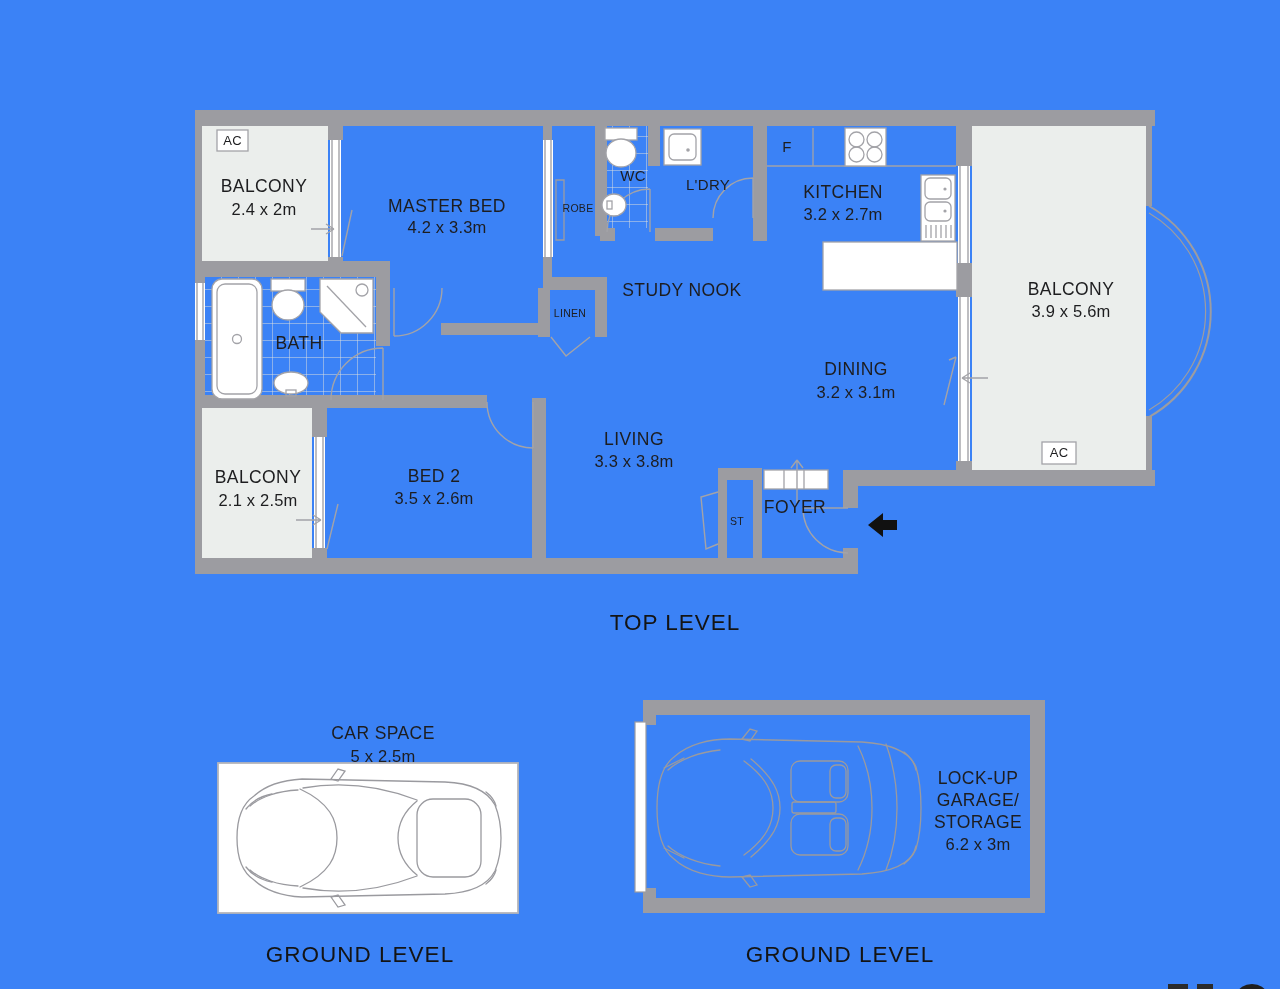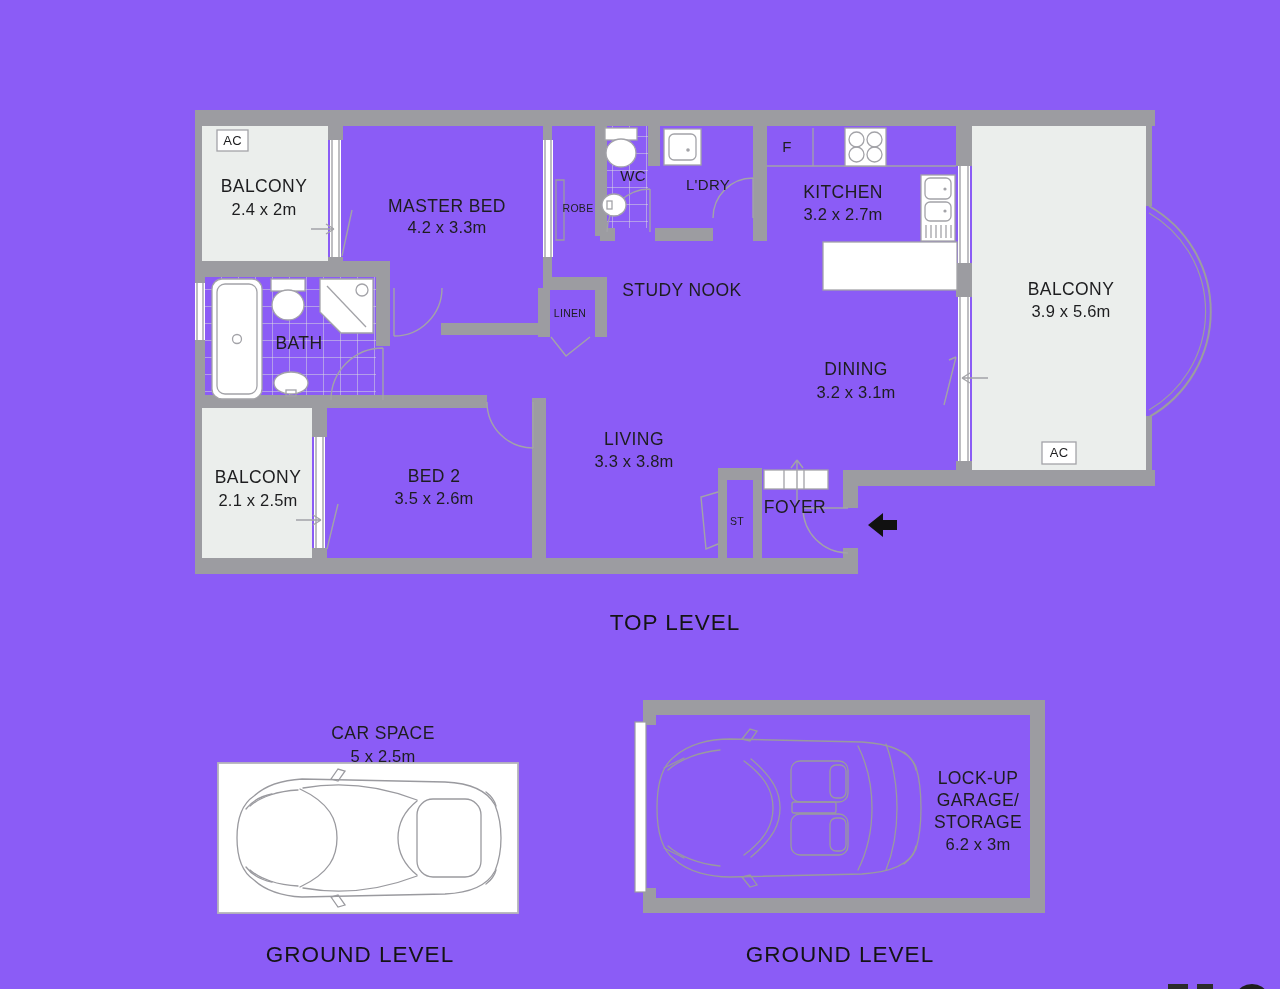--- a/index.html
+++ b/index.html
@@ -1,16 +1,16 @@
 <!DOCTYPE html>
 <html><head>
 <meta charset="utf-8">
 <style>
   html,body{margin:0;padding:0;background:#ffffff;}
-  .page{position:relative;width:1280px;height:989px;background:#8b5cf6;overflow:hidden;
+  .page{position:relative;width:1280px;height:989px;background:#3b82f6;overflow:hidden;
         font-family:"Liberation Sans",sans-serif;}
   svg{position:absolute;left:0;top:0;}
   text{fill:#1d1d1f;text-anchor:middle;font-family:"Liberation Sans",sans-serif;}
   .room{font-size:17.5px;letter-spacing:.4px;}
   .dims{font-size:16.5px;letter-spacing:.2px;}
   .mid{font-size:15px;letter-spacing:.3px;}
   .tiny{font-size:10.5px;letter-spacing:.3px;}
   .acl{font-size:13px;letter-spacing:.3px;}
   .cap{font-size:22.5px;letter-spacing:1px;font-weight:500;fill:#141414;}
   .wall{fill:#9c9ca1;}

